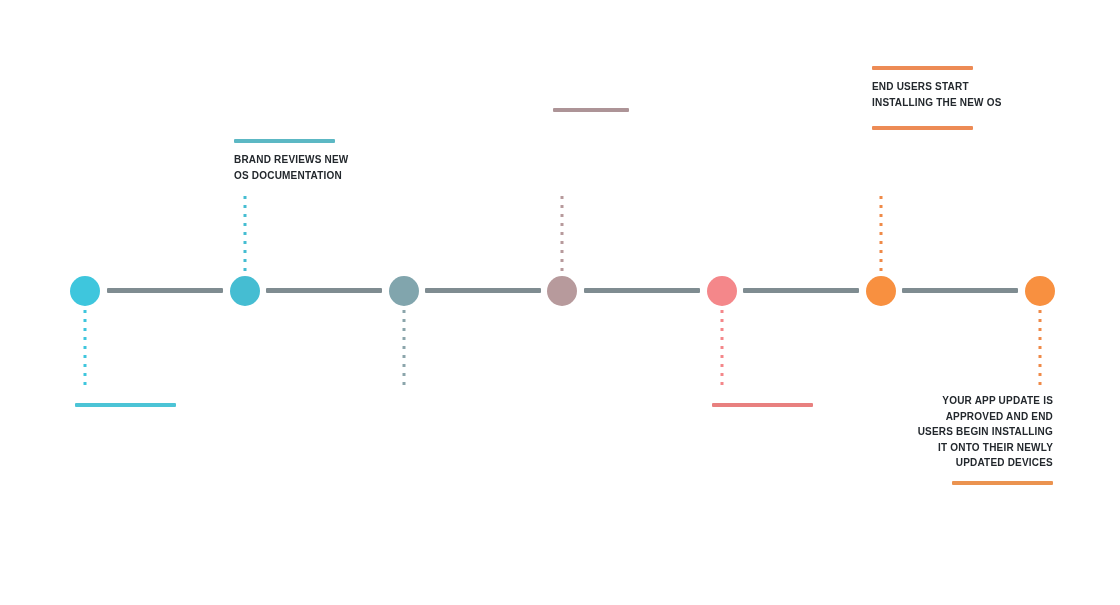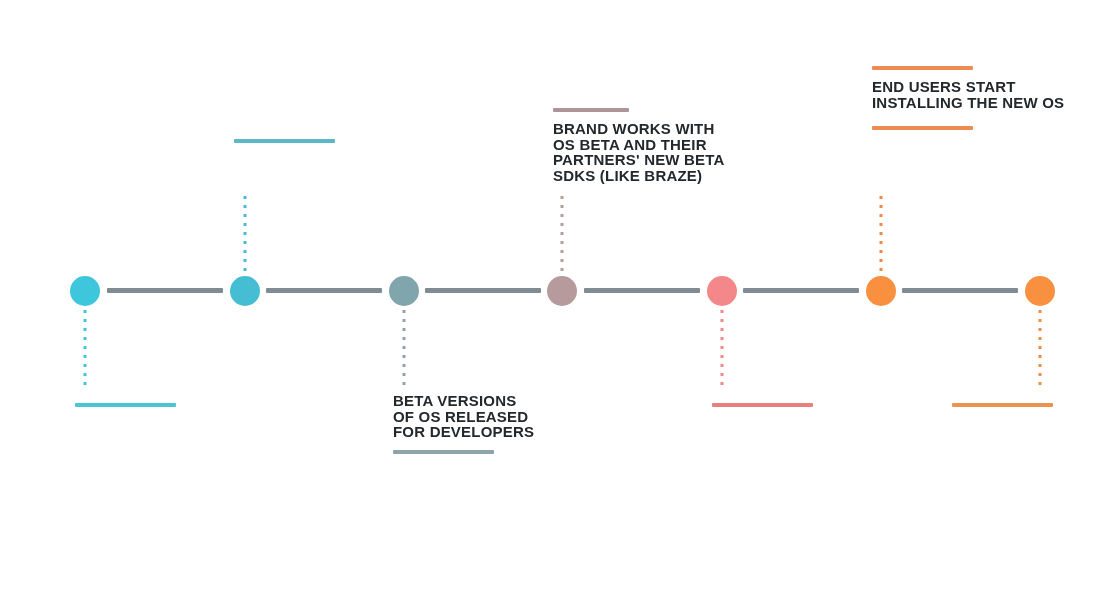--- a/index.html
+++ b/index.html
@@ -49,21 +49,21 @@
 
   
   .block {
     position: absolute;
   }
   .block .bar {
     height: 4px;
     border-radius: 1px;
   }
   .block .caption {
-    font-size: 15px;
+    font-size: 10px;
     font-weight: bold;
     line-height: 15.5px;
     letter-spacing: 0.2px;
     color: #23282d;
     text-transform: uppercase;
     white-space: pre-line;
   }
   .block.align-right .caption { text-align: right; }
   .block.align-right .bar { margin-left: auto; }
 
@@ -167,48 +167,45 @@
       <i></i>
       <i></i>
     </div>
 
   <div class="block" style="left:75px; top:393px; width:180px;">
     <div class="bar bar-below" style="width:101px; background:#4cc4d6;"></div>
   </div>
 
   <div class="block" style="left:234px; top:139px; width:200px;">
     <div class="bar bar-above" style="width:101px; background:#5cb8c4;"></div>
-  </div>
-
-  <div class="block" style="left:393px; top:393px; width:185px;">
-    <div class="caption">BETA VERSIONS
-OF OS RELEASED
-FOR DEVELOPERS</div>
-    <div class="bar bar-below" style="width:101px; background:#8ba5ab;"></div>
-  </div>
+    <div class="caption">BRAND REVIEWS NEW
+OS DOCUMENTATION</div>
+  </div>
+
 
   <div class="block" style="left:553px; top:108px; width:200px;">
     <div class="bar bar-above" style="width:76px; background:#ad9497;"></div>
-    <div class="caption">BRAND WORKS WITH
-OS BETA AND THEIR
-PARTNERS' NEW BETA
-SDKS (LIKE BRAZE)</div>
   </div>
 
   <div class="block" style="left:712px; top:393px; width:180px;">
     <div class="bar bar-below" style="width:101px; background:#e8807f;"></div>
   </div>
 
   <div class="block" style="left:872px; top:66px; width:210px;">
     <div class="bar bar-above" style="width:101px; background:#ed8b55;"></div>
     <div class="caption">END USERS START
 INSTALLING THE NEW OS</div>
   </div>
 
   <div class="block" style="left:872px; top:126px; width:210px;">
     <div class="bar bar-above" style="width:101px; background:#ed8b55;"></div>
   </div>
 
   <div class="block align-right" style="left:872px; top:393px; width:181px;">
+    <div class="caption">YOUR APP UPDATE IS
+APPROVED AND END
+USERS BEGIN INSTALLING
+IT ONTO THEIR NEWLY
+UPDATED DEVICES</div>
     <div class="bar bar-below" style="width:101px; background:#eb9350;"></div>
   </div>
 
 </div>
 
 </body></html>

